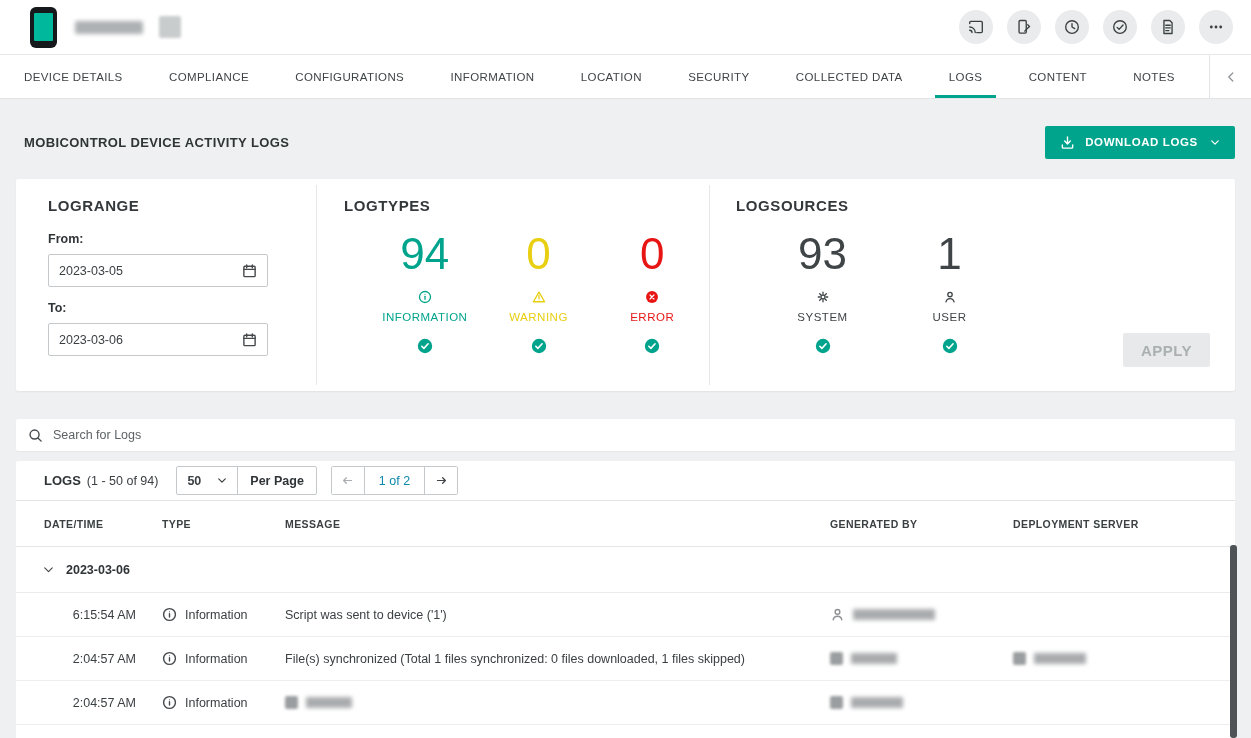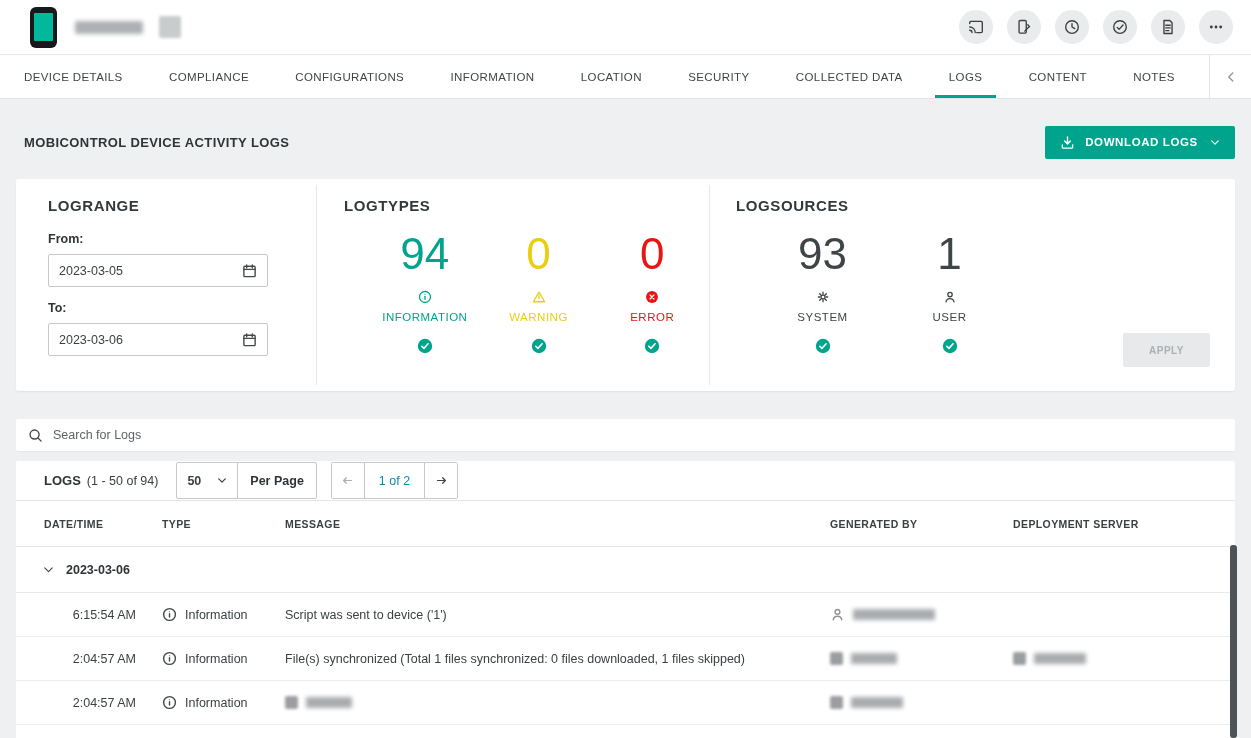--- a/index.html
+++ b/index.html
@@ -62,36 +62,36 @@
   .stats.src { margin-left:23px; }
   .stat { width:122px; display:flex; flex-direction:column; align-items:center; text-align:center; }
   .stat.src-stat { width:127px; }
   .stat .count { font-size:44px; font-weight:300; line-height:1; margin-bottom:13px; }
   .stat .s-icon { height:15px; margin-bottom:7px; display:flex; align-items:center; }
   .stat .s-icon svg { width:14px; height:14px; }
   .stat .s-label { font-size:11.5px; letter-spacing:.5px; margin-bottom:15px; }
   .c-info { color:#00a48c; } .c-warn { color:#e8cf12; } .c-err { color:#e81515; } .c-dark { color:#3f4446; }
   .checkbox { width:16px; height:16px; cursor:pointer; }
   .apply-btn { position:absolute; right:25px; bottom:24px; width:87px; height:34px; background:#e7e9ea;
-               color:#abb0b2; border:none; border-radius:2px; font-family:inherit; font-size:10px;
+               color:#abb0b2; border:none; border-radius:2px; font-family:inherit; font-size:15px;
                font-weight:700; letter-spacing:.5px; }
 
   
   .search-bar { margin-top:28px; height:32px; background:#fff; border-radius:2px;
                 display:flex; align-items:center; gap:10px; padding:0 12px; box-shadow:0 1px 1px rgba(0,0,0,.04); }
   .search-bar svg { width:15px; height:15px; color:#45494c; }
   .search-bar input { flex:1; border:none; outline:none; font-family:inherit; font-size:12.5px; color:#3b4043; background:transparent; }
   .search-bar input::placeholder { color:#5d6366; }
 
   
   .logs-panel { margin-top:10px; background:#fff; border-radius:2px 2px 0 0; height:279px; overflow:hidden; }
   .logs-controls { height:40px; display:flex; align-items:center; padding-left:28px; border-bottom:1px solid #e2e4e5; }
   .logs-title { font-size:13px; font-weight:700; color:#2f3437; }
   .logs-range { font-size:12.5px; color:#3b4043; margin-left:6px; }
-  .seg-group { display:flex; align-items:stretch; height:37px; border:1px solid #c6c9cb; border-radius:2px; background:#fff; }
+  .seg-group { display:flex; align-items:stretch; height:29px; border:1px solid #c6c9cb; border-radius:2px; background:#fff; }
   .pp-group { margin-left:18px; }
   .pp-select { display:flex; align-items:center; gap:16px; padding:0 10px; font-size:12.5px; font-weight:700;
                border-right:1px solid #c6c9cb; cursor:pointer; }
   .pp-select svg { width:10px; height:9px; }
   .pp-label { display:flex; align-items:center; padding:0 12px; font-size:12.5px; font-weight:700; color:#2f3437; }
   .pager { margin-left:14px; }
   .pg-btn { width:33px; display:flex; align-items:center; justify-content:center; cursor:pointer; background:#fff; border:none; }
   .pg-btn svg { width:15px; height:13px; }
   .pg-prev { color:#a9aeb0; border-right:1px solid #c6c9cb; }
   .pg-next { color:#3f4446; border-left:1px solid #c6c9cb; }

